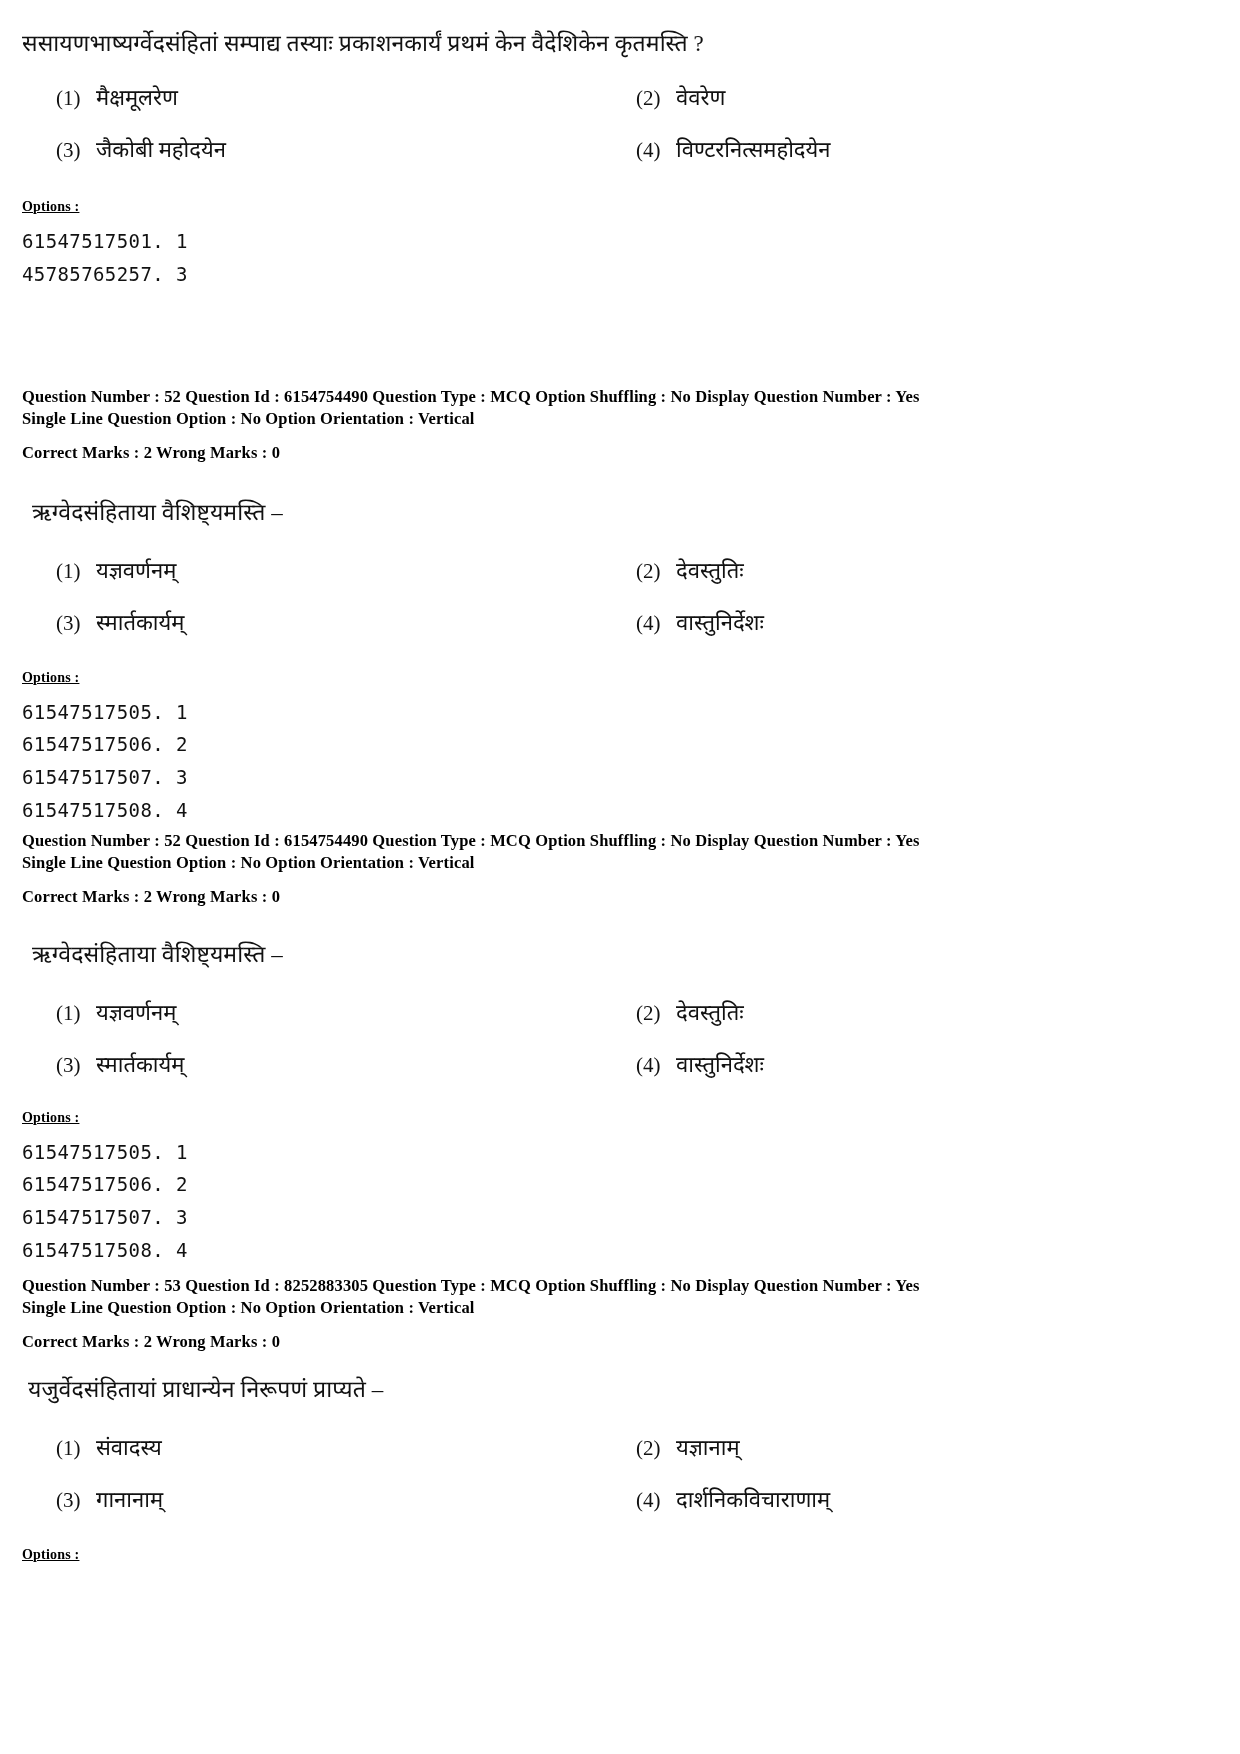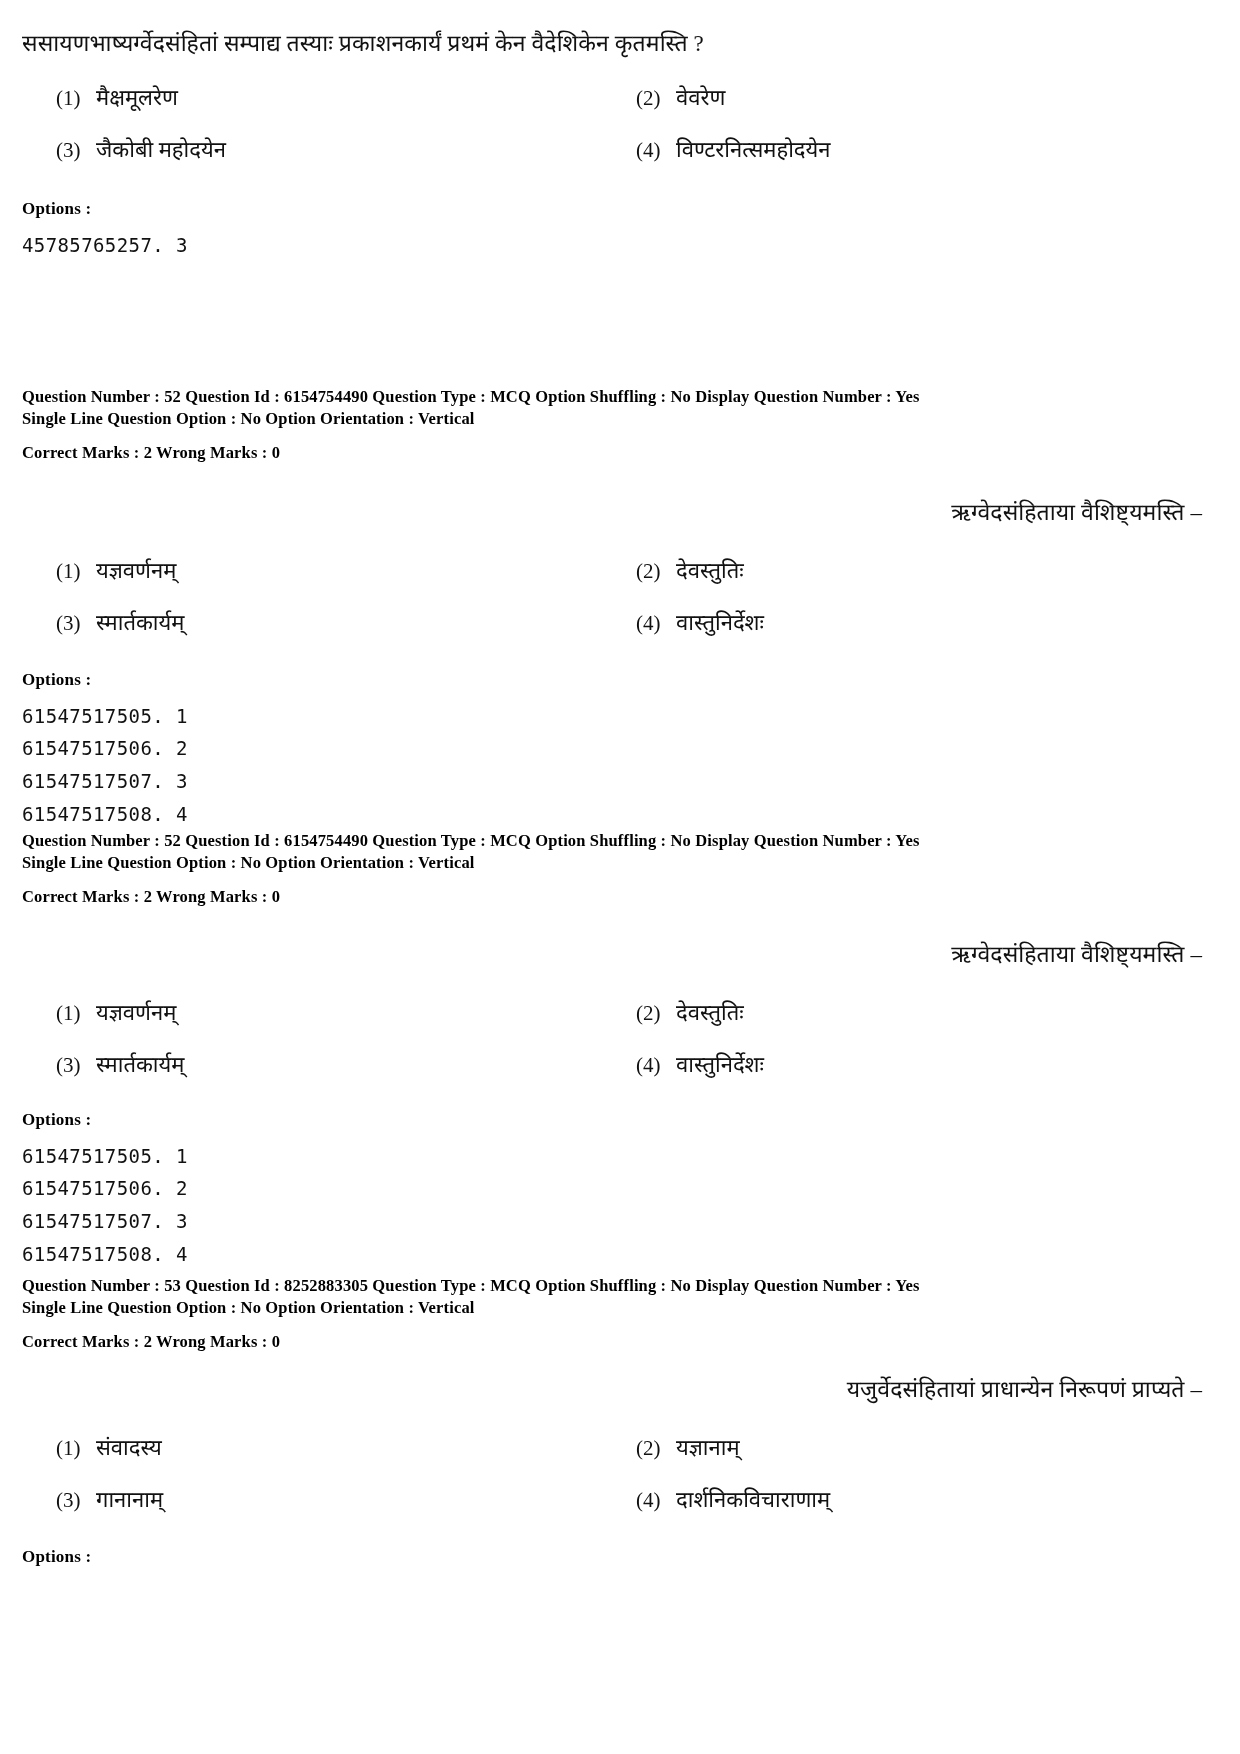--- a/index.html
+++ b/index.html
@@ -25,21 +25,21 @@
 
   
   .q-stem {
     font-family: "Liberation Serif", "DejaVu Serif", serif;
     font-size: 23px;
     line-height: 1.35;
     color: #111;
     margin: 0;
     letter-spacing: 0.1px;
   }
-  .q-stem.indent { padding-left: 10px; text-align: right; }
+  .q-stem.indent { padding-left: 10px; }
 
   
   .opt-grid {
     display: grid;
     grid-template-columns: 580px 1fr;
     row-gap: 22px;
     margin-top: 26px;
   }
   .opt-cell {
     display: flex;
@@ -59,24 +59,25 @@
   .opt-text {
     color: #111;
     font-size: 22px;
     text-align: center;
   }
 
   
   .options-label {
     font-family: "Liberation Serif", serif;
     font-weight: bold;
-    font-size: 17px;
+    font-size: 14px;
     margin-top: 34px;
     margin-bottom: 10px;
     letter-spacing: 0.2px;
+    text-decoration: underline;
   }
   .opt-id {
     font-family: "DejaVu Sans Mono", monospace;
     font-size: 19px;
     line-height: 1.72;
     letter-spacing: 0.4px;
     color: #111;
   }
 
   
@@ -120,20 +121,21 @@
         <span class="opt-num">(3)</span>
         <span class="opt-text">जैकोबी महोदयेन</span>
       </div>
       <div class="opt-cell">
         <span class="opt-num">(4)</span>
         <span class="opt-text">विण्टरनित्समहोदयेन</span>
       </div>
     </div>
 
     <div class="options-label" style="margin-top:36px;">Options :</div>
+    <div class="opt-id">61547517501. 1</div>
     <div class="opt-id">45785765257. 3</div>
   </div>
 
   <div class="block" style="top:386px; width:1180px;">
     <div class="meta">
       <div class="meta-line">Question Number : 52  Question Id : 6154754490  Question Type : MCQ  Option Shuffling : No  Display Question Number : Yes</div>
       <div class="meta-line">Single Line Question Option : No  Option Orientation : Vertical</div>
     </div>
     <div class="meta-marks">Correct Marks : 2  Wrong Marks : 0</div>
 

